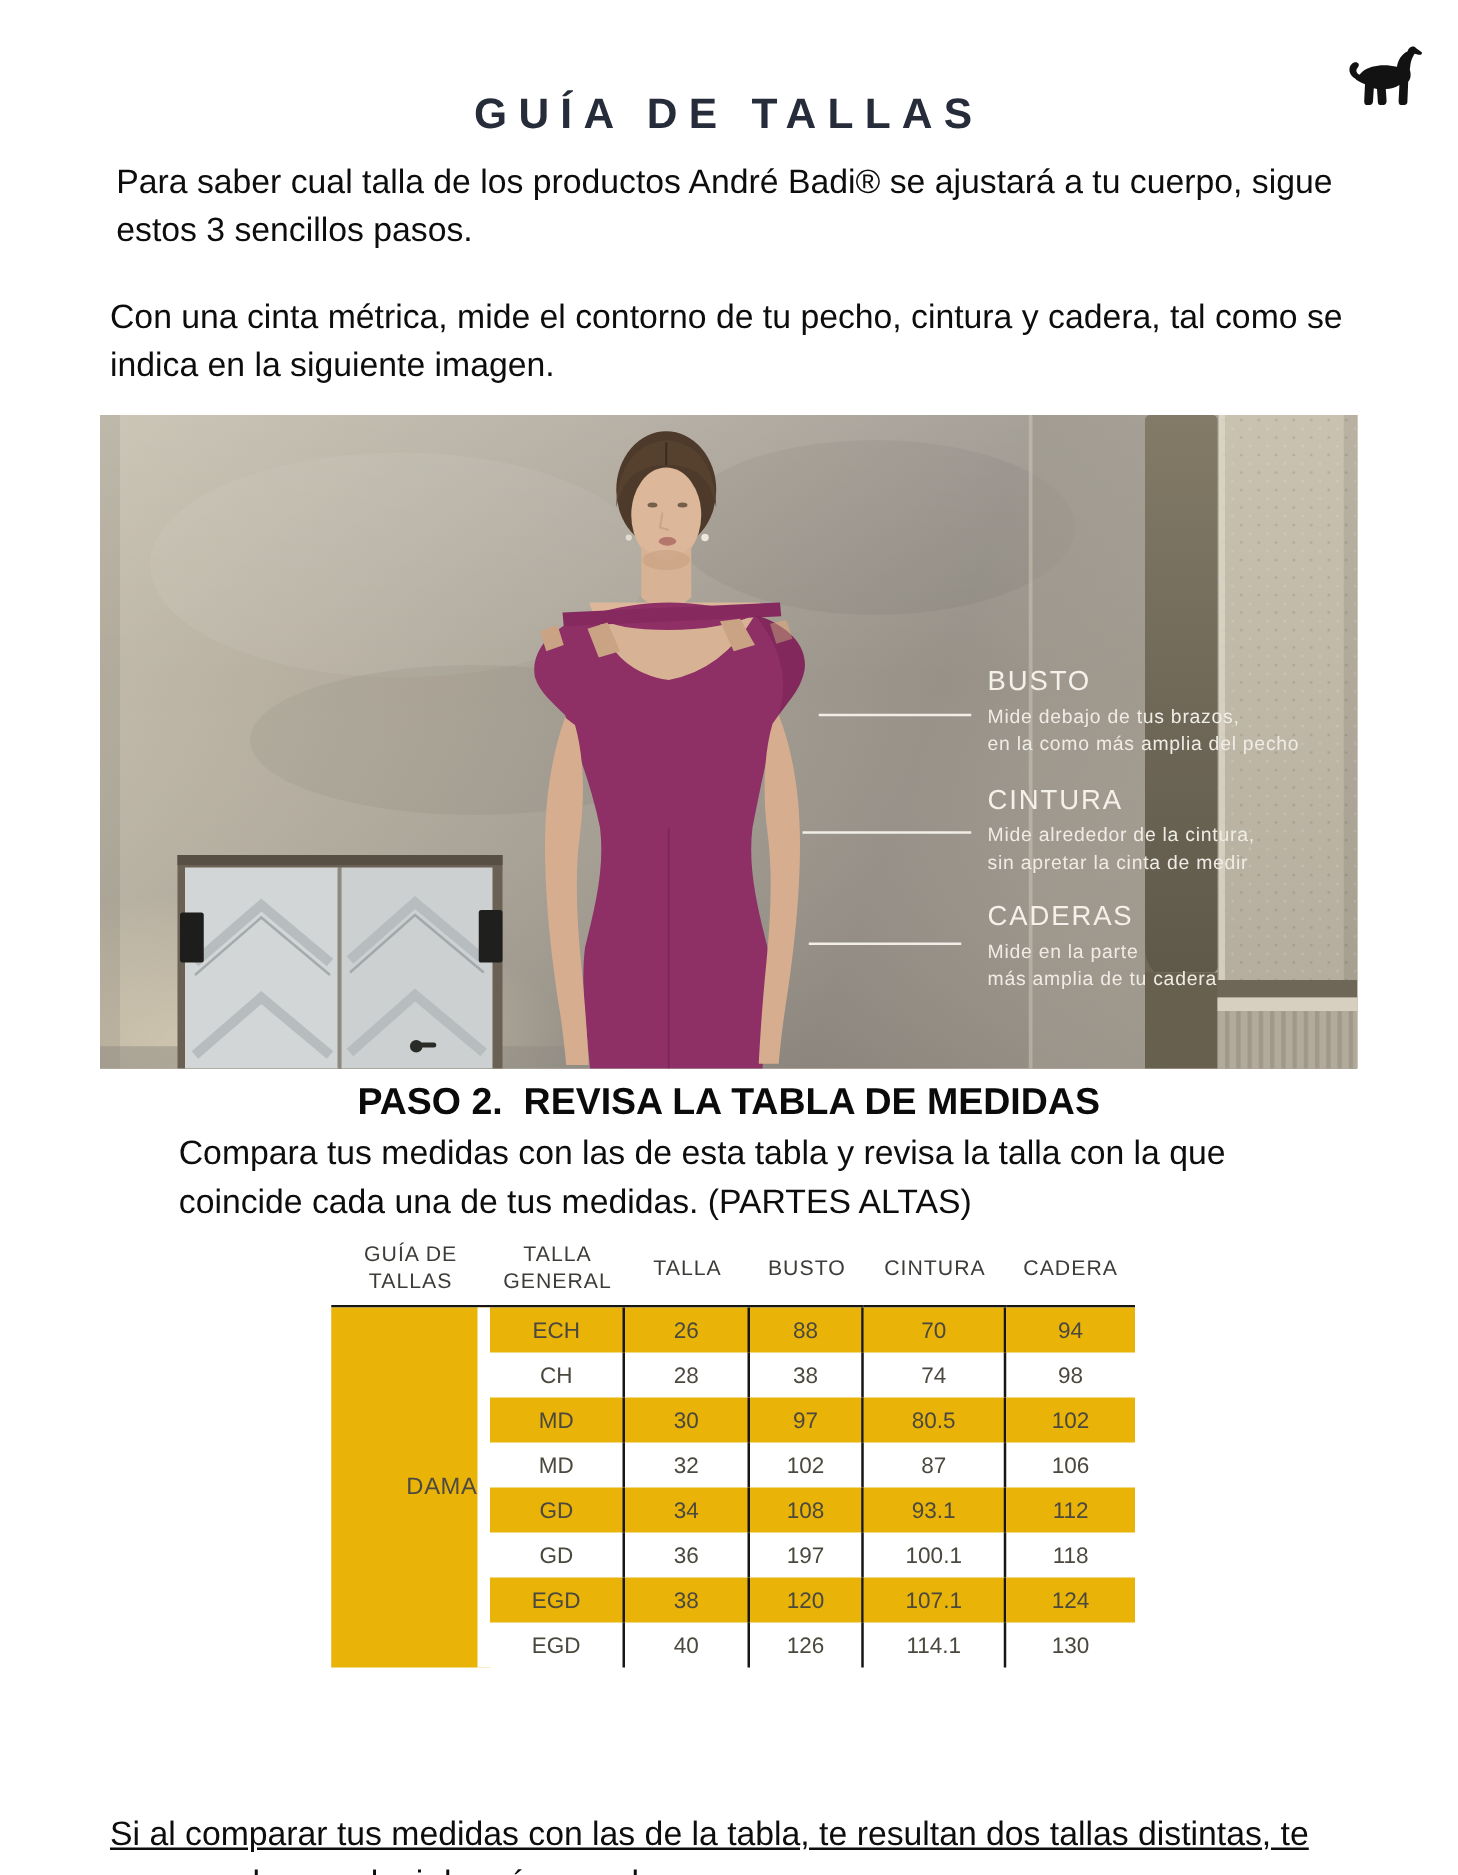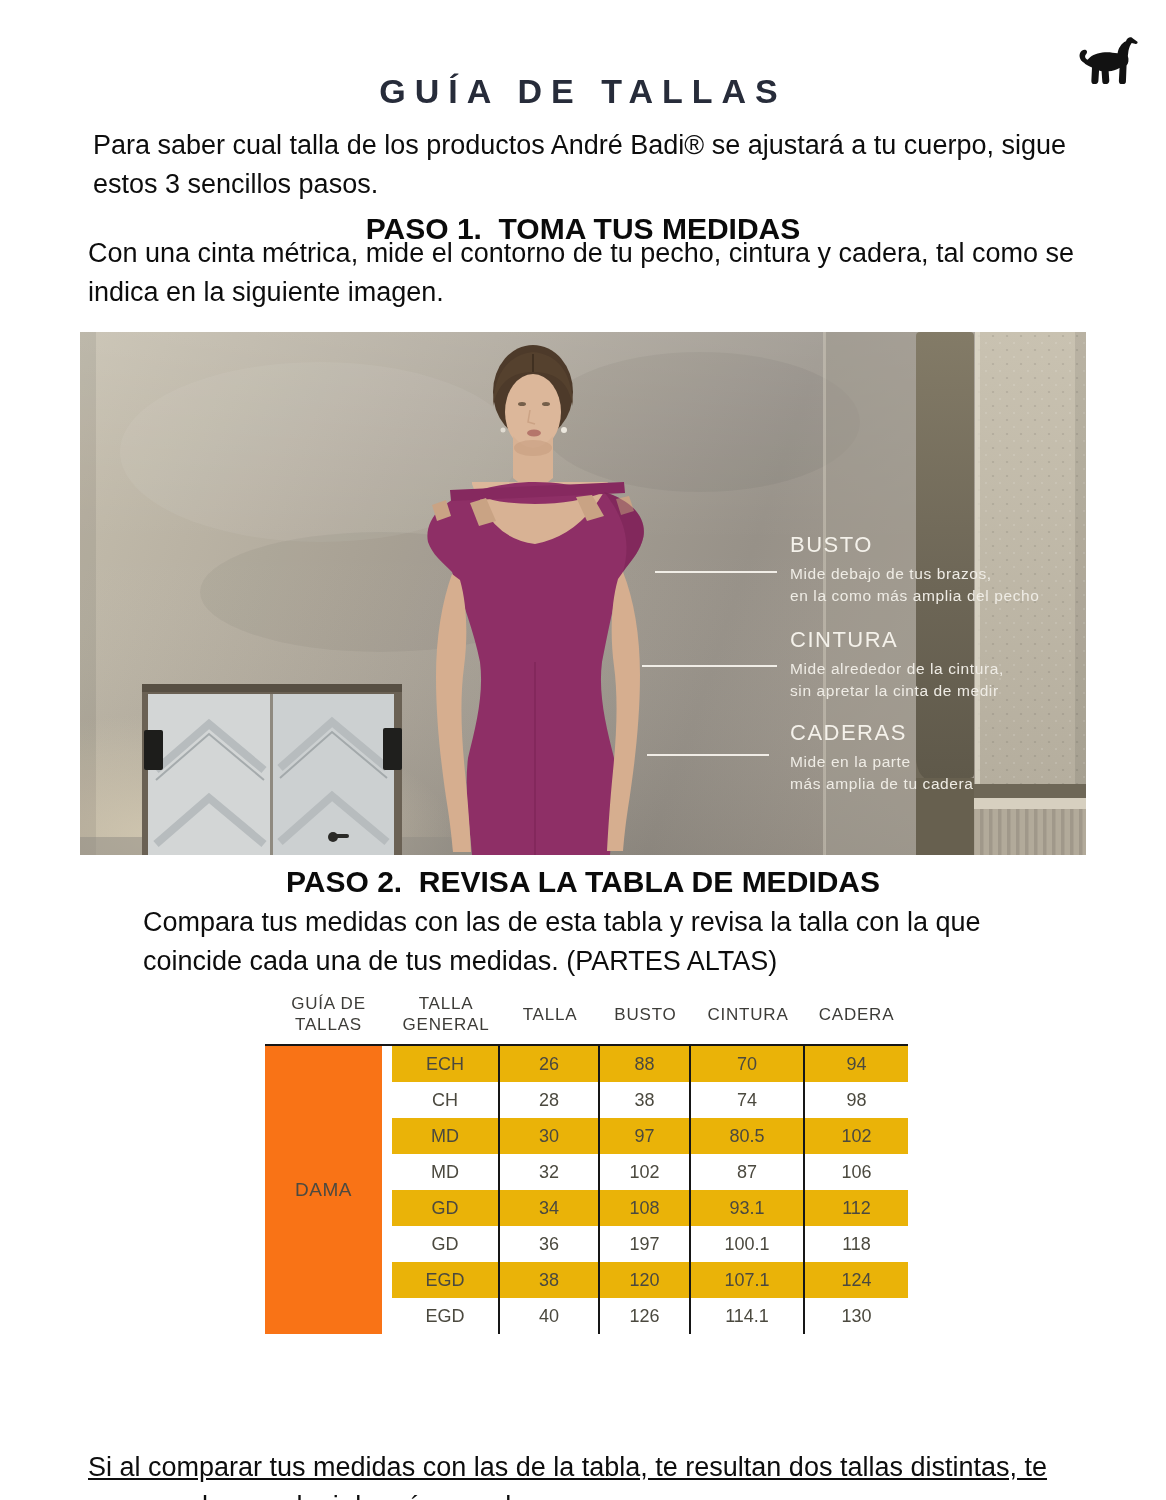--- a/index.html
+++ b/index.html
@@ -53,22 +53,23 @@
   .size-table th{
     font-size:17px;font-weight:400;color:#3d3c38;letter-spacing:.8px;
     line-height:21px;vertical-align:middle;padding:0 2px 9px 2px;text-align:center;
     border-bottom:2px solid #161616;
   }
   .size-table td{
     height:36px;text-align:center;vertical-align:middle;
     font-size:18px;color:#4b493f;padding:0;
   }
   .size-table td.col-group{
-    background:#f97316;font-size:19px;color:#4c4a41;letter-spacing:.5px;
+    background:#eab308;font-size:19px;color:#4c4a41;letter-spacing:.5px;
     border-right:10px solid #ffffff;
+    text-align:right;
   }
   .size-table td.vline{border-right:2px solid #161616;}
   .size-table tr.shaded td.data{background:#eab308;}
 </style>
 </head>
 <body>
 
 <div class="page">
 
   <div class="logo">
@@ -79,21 +80,20 @@
         C68,78 67,76 67,73 L68,53 C63,56 57,58 51,58 L52,73 C52,76 50,78 48,78 L44,78
         C42,78 41,76 41,73 L40,58 L36,57 L35,73 C35,76 33,78 31,78 L27,78 C25,78 24,76 24,73
         L25,52 C19,49 14,47 13,45 Z"></path>
     </svg>
   </div>
 
   <h1 class="main-title">GUÍA DE TALLAS</h1>
 
   <p class="para intro-para">Para saber cual talla de los productos André Badi® se ajustará a tu cuerpo, sigue estos 3 sencillos pasos.</p>
 
-  <h2 class="paso-heading paso1-heading">PASO 1.  TOMA TUS MEDIDAS</h2>
   <p class="para paso1-para">Con una cinta métrica, mide el contorno de tu pecho, cintura y cadera, tal como se indica en la siguiente imagen.</p>
 
   <div class="photo">
     <svg class="scene" viewBox="0 0 1006 523" preserveAspectRatio="none">
       <defs>
         <linearGradient id="wall" x1="0" y1="0" x2="1" y2="0.18">
           <stop offset="0" stop-color="#c4bdac"></stop>
           <stop offset="0.42" stop-color="#aba498"></stop>
           <stop offset="0.72" stop-color="#979188"></stop>
           <stop offset="1" stop-color="#a79f93"></stop>

